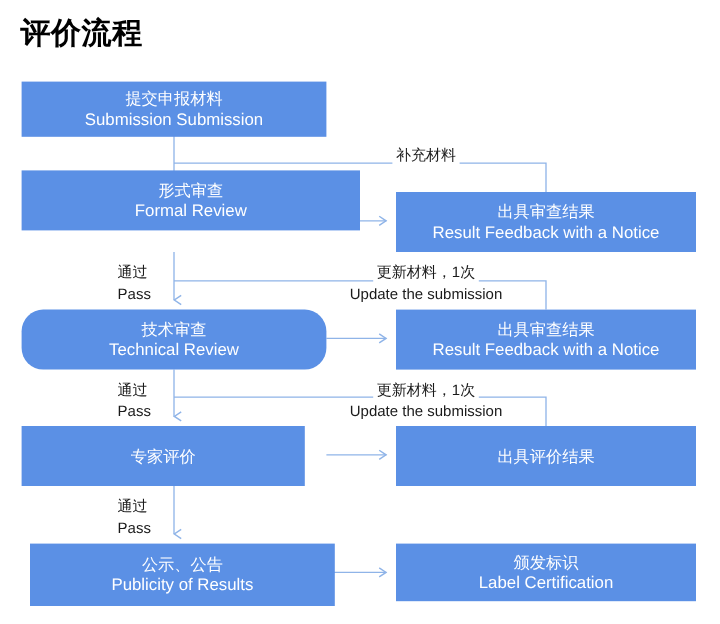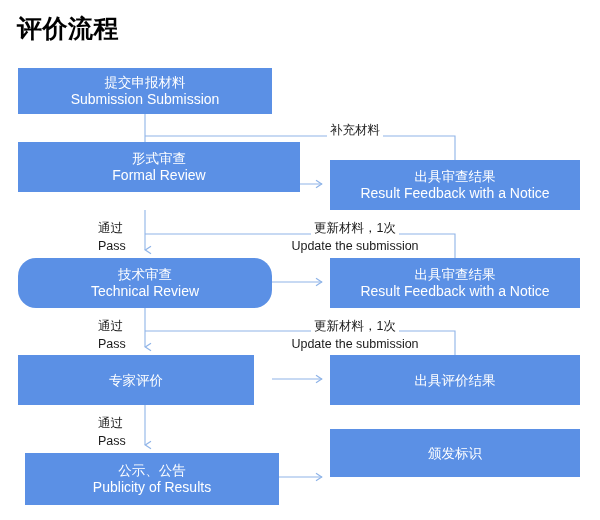--- a/index.html
+++ b/index.html
@@ -173,22 +173,23 @@
 
   <div class="node small-en" style="left:330px; top:355px; width:250px; height:50px;">
     <span class="cn">出具评价结果</span>
   </div>
 
   <div class="node" style="left:6px; top:453px; width:254px; height:52px;margin-left:19px;">
     <span class="cn">公示、公告</span>
     <span class="en">Publicity of Results</span>
   </div>
 
-  <div class="node" style="left:330px; top:429px; width:250px; height:48px;">
+  <div class="node" style="left:330px; top:453px; width:250px; height:48px;">
     <span class="cn">颁发标识</span>
+    <span class="en">Label Certification</span>
   </div>
 
   <div class="edge-label" style="left:195px; top:120px; width:320px;">
     <div><span class="cn label-bg">补充材料</span></div>
   </div>
 
   <div class="edge-label left-align" style="left:95px; top:218px;">
     <div><span class="cn label-bg">通过</span></div>
     <div><span class="en label-bg">Pass</span></div>
   </div>

